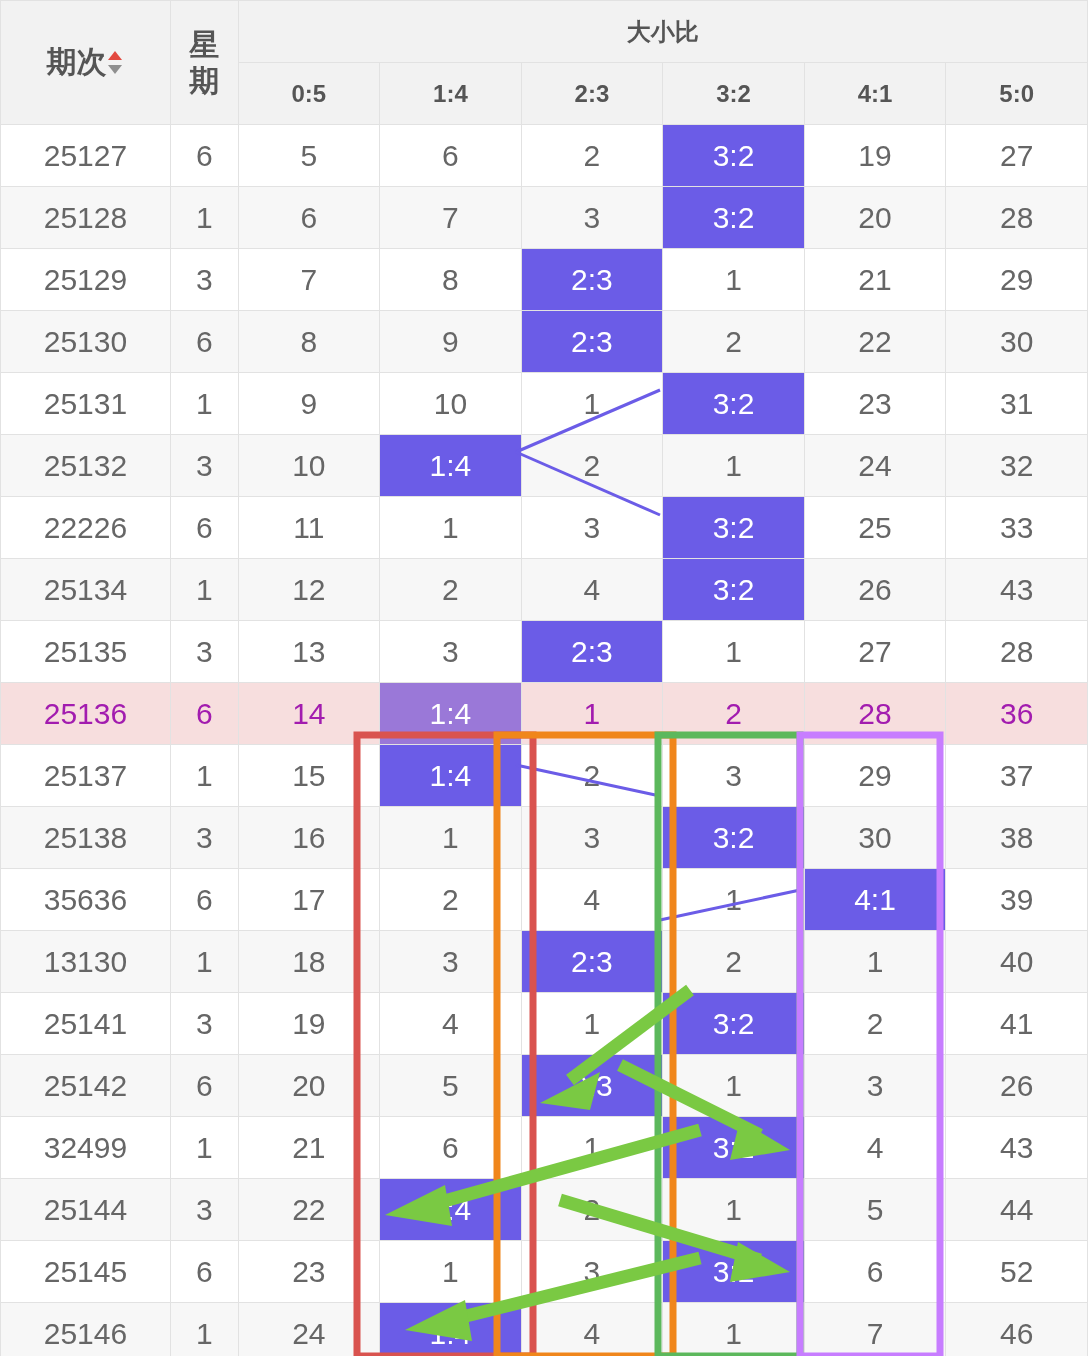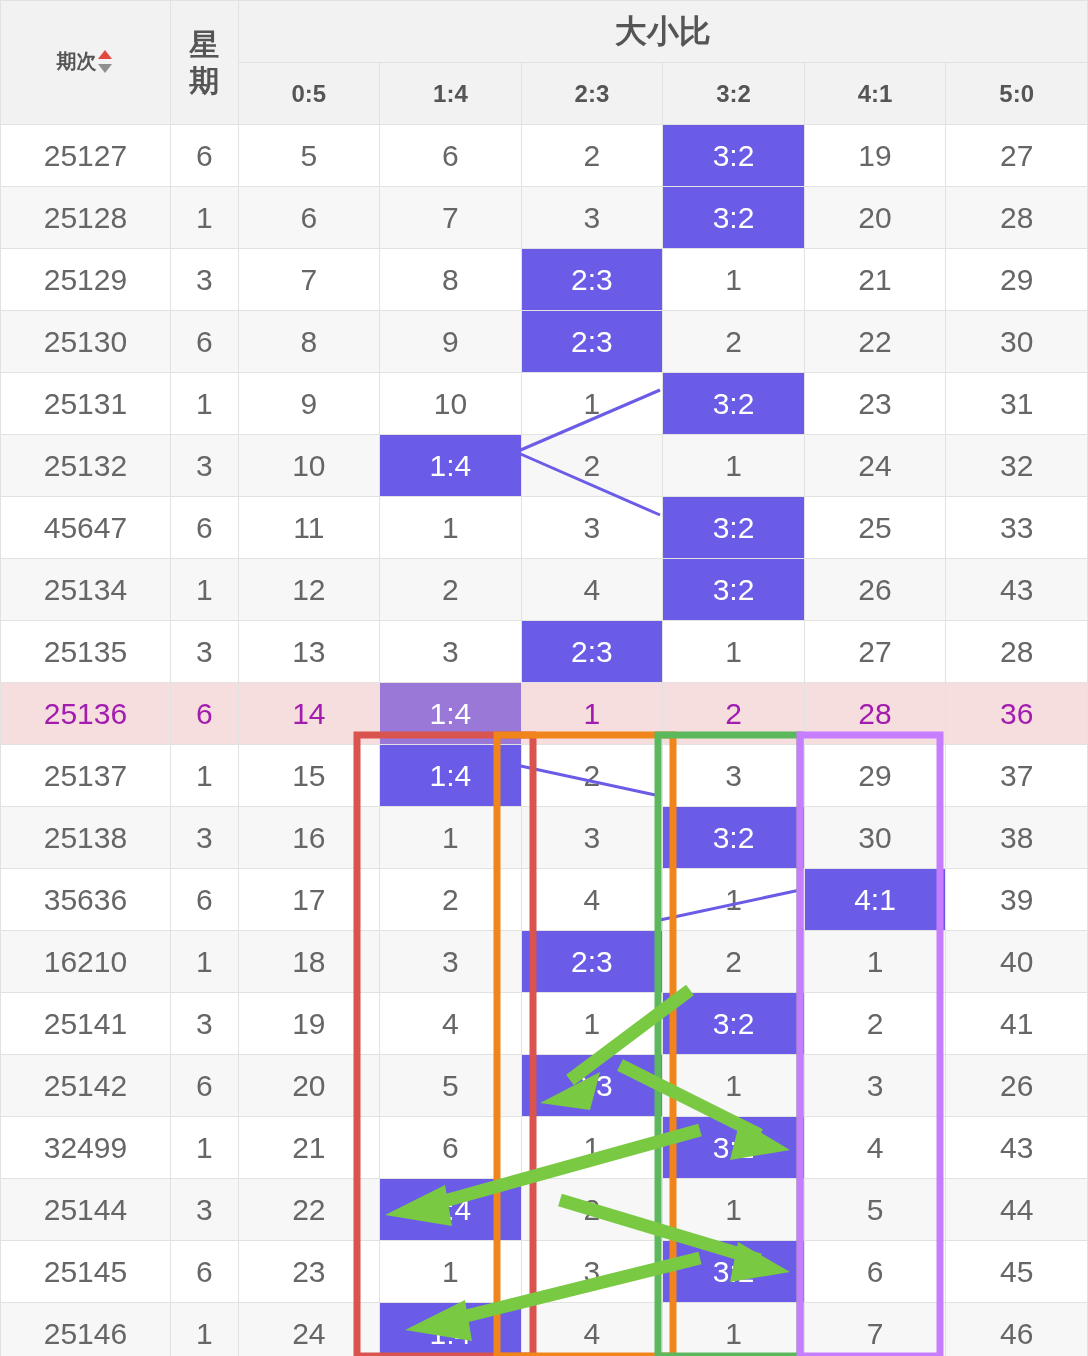--- a/index.html
+++ b/index.html
@@ -23,22 +23,22 @@
     color:#666;
     padding:0;
     height:62px;
     box-sizing:border-box;
   }
   thead th{
     background:#f2f2f2;
     color:#555;
     font-size:24px;
   }
-  th.big-title{font-size:32px;height:62px;}
-  th.issue-head{height:124px;font-size:20px;position:relative;margin-top:21px;}
+  th.big-title{font-size:24px;height:62px;}
+  th.issue-head{height:124px;font-size:30px;position:relative;margin-top:21px;}
   th.week-head{height:124px;font-size:30px;line-height:36px;}
   .sort-arrows{display:inline-block;position:relative;width:16px;height:34px;vertical-align:middle;margin-left:2px;}
   .sort-arrows i{position:absolute;left:0;width:0;height:0;border-left:7px solid transparent;border-right:7px solid transparent;}
   .sort-arrows i.up{top:4px;border-bottom:9px solid #e2483f;}
   .sort-arrows i.down{top:18px;border-top:9px solid #8f8f8f;}
   tbody tr:nth-child(odd) td{background:#ffffff;}
   tbody tr:nth-child(even) td{background:#f7f7f7;}
   td.issue{color:#666;font-size:30px;}
   td.hit{
     background:#6b5ce7 !important;
@@ -137,21 +137,21 @@
           <td class="issue">25132</td>
           <td>3</td>
           <td>10</td>
           <td class="hit">1:4</td>
           <td>2</td>
           <td>1</td>
           <td>24</td>
           <td>32</td>
         </tr>
         <tr>
-          <td class="issue">45647</td>
+          <td class="issue">22226</td>
           <td>6</td>
           <td>11</td>
           <td>1</td>
           <td>3</td>
           <td class="hit">3:2</td>
           <td>25</td>
           <td>33</td>
         </tr>
         <tr>
           <td class="issue">25134</td>
@@ -207,21 +207,21 @@
           <td class="issue">35636</td>
           <td>6</td>
           <td>17</td>
           <td>2</td>
           <td>4</td>
           <td>1</td>
           <td class="hit">4:1</td>
           <td>39</td>
         </tr>
         <tr>
-          <td class="issue">16210</td>
+          <td class="issue">13130</td>
           <td>1</td>
           <td>18</td>
           <td>3</td>
           <td class="hit">2:3</td>
           <td>2</td>
           <td>1</td>
           <td>40</td>
         </tr>
         <tr>
           <td class="issue">25141</td>
@@ -264,21 +264,21 @@
           <td>44</td>
         </tr>
         <tr>
           <td class="issue">25145</td>
           <td>6</td>
           <td>23</td>
           <td>1</td>
           <td>3</td>
           <td class="hit">3:2</td>
           <td>6</td>
-          <td>45</td>
+          <td>52</td>
         </tr>
         <tr>
           <td class="issue">25146</td>
           <td>1</td>
           <td>24</td>
           <td class="hit">1:4</td>
           <td>4</td>
           <td>1</td>
           <td>7</td>
           <td>46</td>

